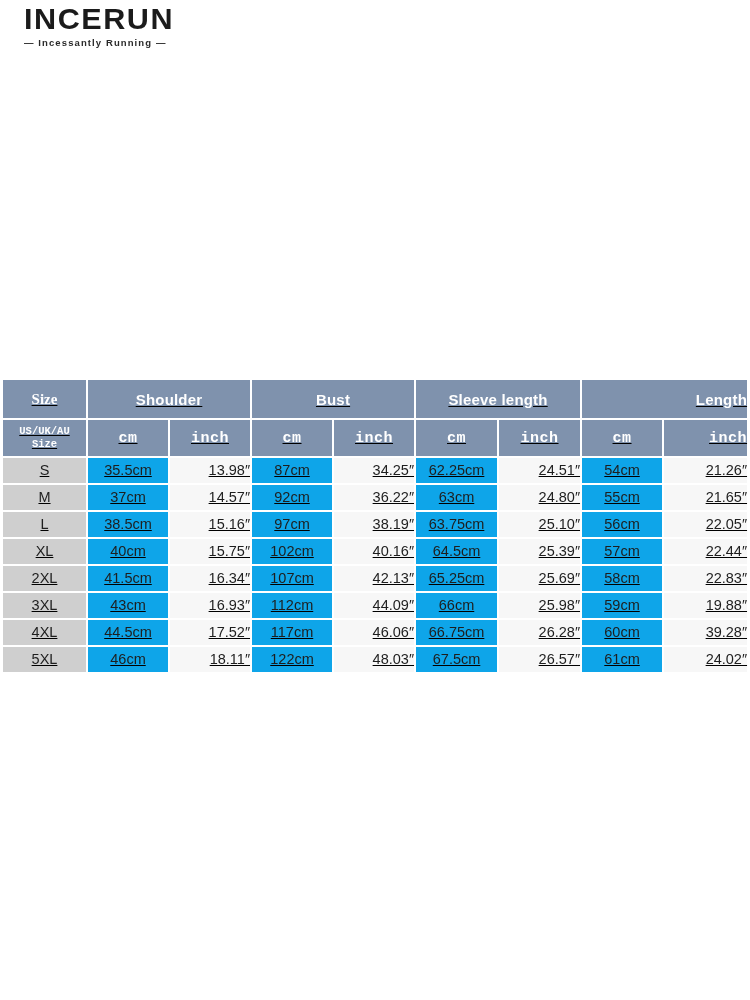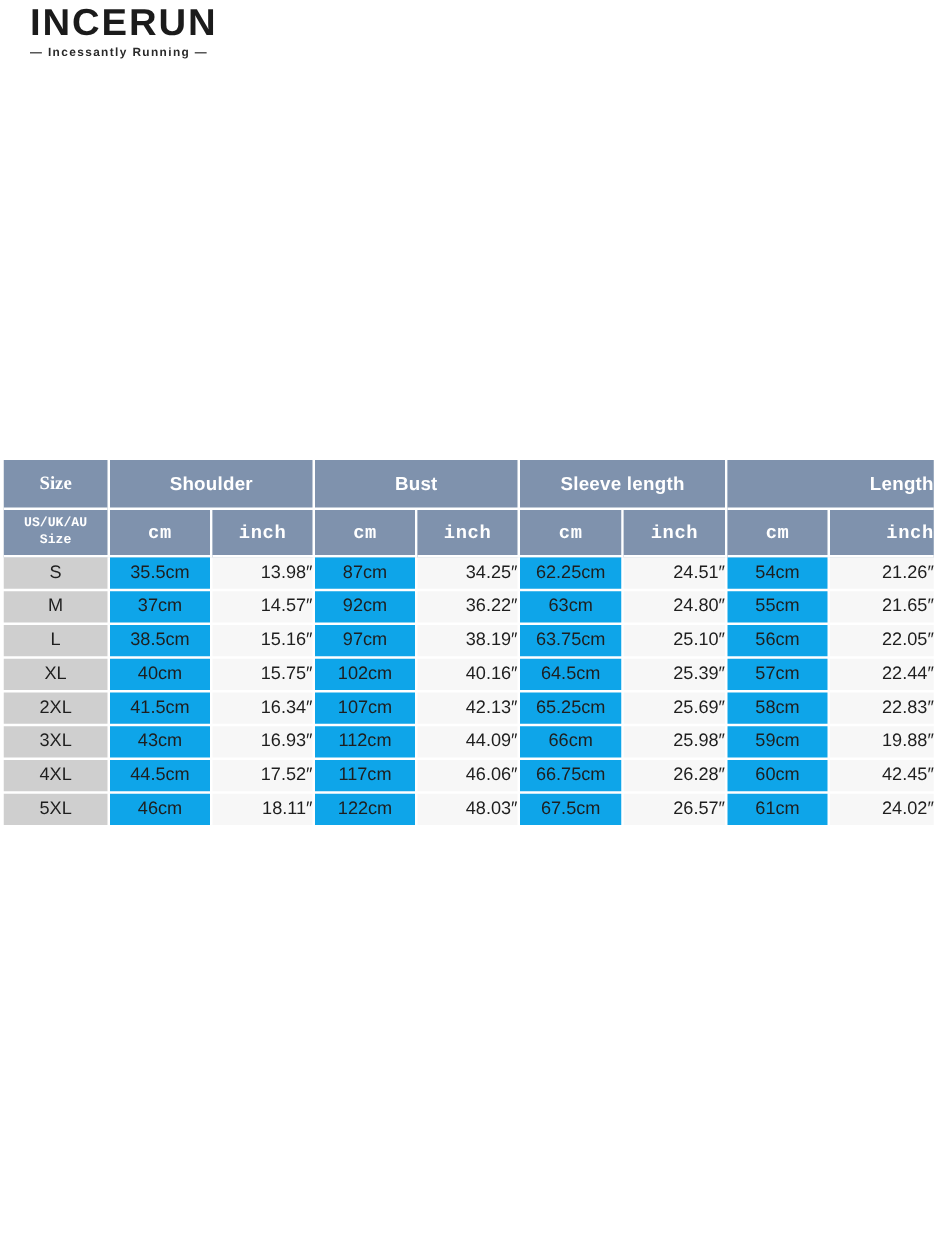--- a/index.html
+++ b/index.html
@@ -40,22 +40,23 @@
     font-weight: 600;
     letter-spacing: 1.1px;
     color: #2a2a2a;
     white-space: nowrap;
   }
 
   
   .size-table-wrap {
     position: absolute;
     left: 3px;
-    top: 368px;
+    top: 380px;
     width: 744px;
+    text-decoration: underline;
   }
   table.size-table {
     width: 744px;
     border-collapse: separate;
     border-spacing: 0;
     table-layout: fixed;
   }
   table.size-table th,
   table.size-table td {
     padding: 0;
@@ -385,21 +386,21 @@
           <td class="cell">
             <span class="fill fill-cm">66.75cm</span>
           </td>
           <td class="cell">
             <span class="fill fill-inch">26.28″</span>
           </td>
           <td class="cell">
             <span class="fill fill-cm">60cm</span>
           </td>
           <td class="cell cell-last">
-            <span class="fill fill-inch">42.45″</span>
+            <span class="fill fill-inch">39.28″</span>
           </td>
         </tr>
         <tr>
           <td class="cell">
             <span class="fill fill-size">5XL</span>
           </td>
           <td class="cell">
             <span class="fill fill-cm">46cm</span>
           </td>
           <td class="cell">

